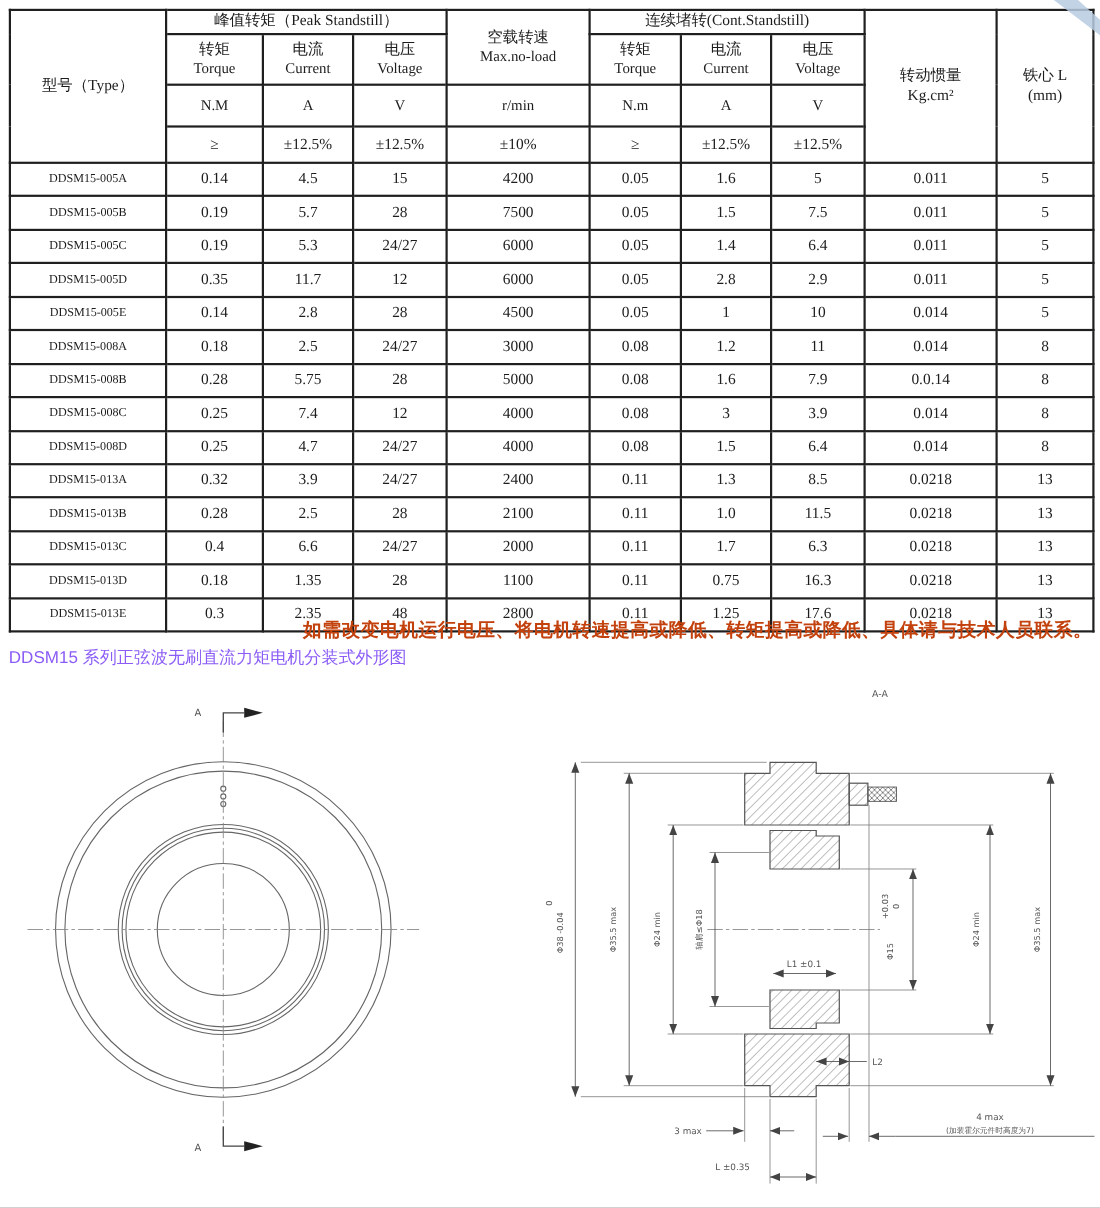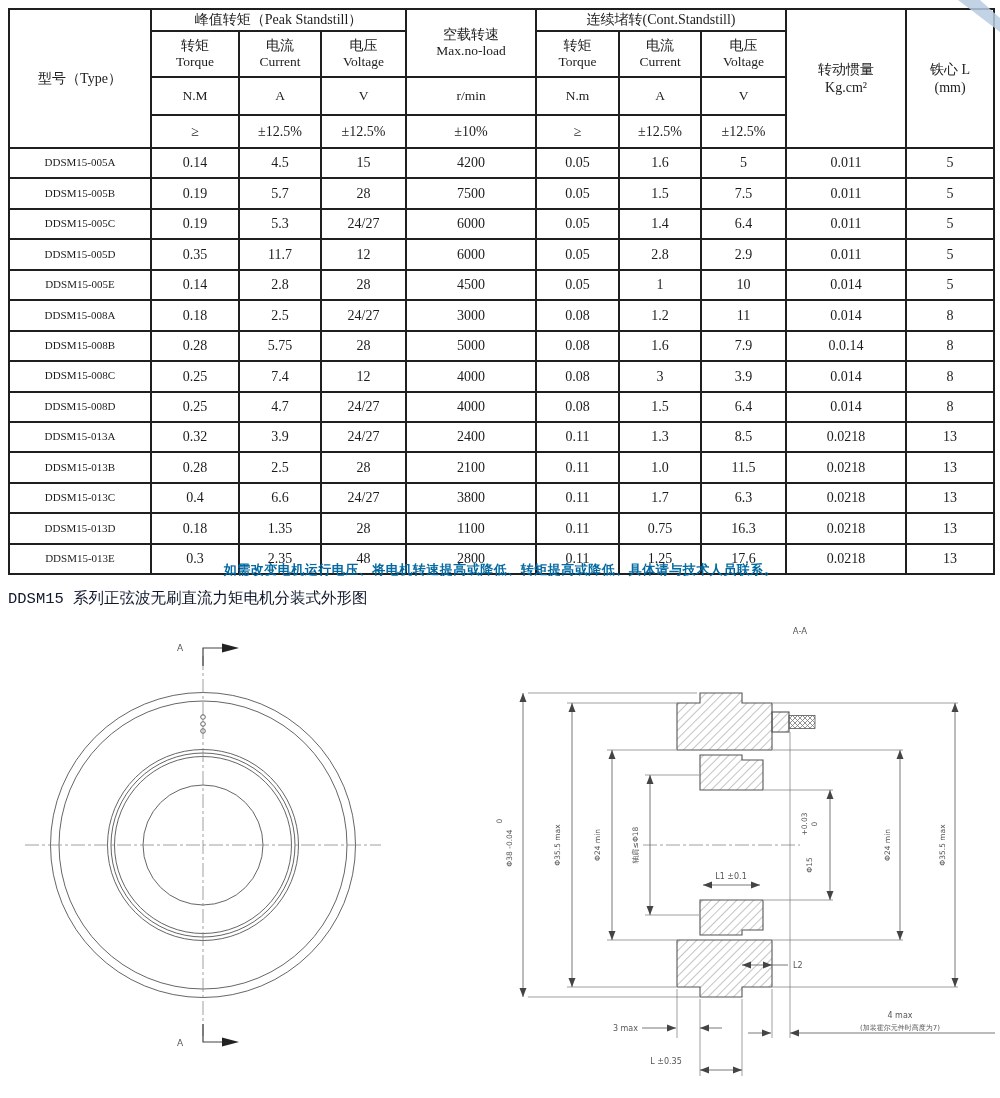--- a/index.html
+++ b/index.html
@@ -8,25 +8,25 @@
   table.spec{position:absolute;left:8px;top:8px;width:985px;border-collapse:collapse;table-layout:fixed;}
   table.spec th,table.spec td{border:2px solid #1f1f1f;text-align:center;vertical-align:middle;
         font-weight:normal;padding:0;line-height:1.25;font-size:14px;overflow:hidden;}
   table.spec .ln{display:block;}
   table.spec .en{font-size:13.5px;}
   thead tr.r1{height:22px;} thead tr.r2{height:46px;} thead tr.r3{height:38px;} thead tr.r4{height:33px;}
   tbody tr{height:30.45px;}
   tbody td{font-size:14px;}
   tbody td.model{font-size:11px;}
   .geq{font-size:15px;}
-  .notice{position:absolute;left:8px;top:561px;width:985px;text-align:center;
-        font-size:13px;font-weight:bold;color:#0369a1;letter-spacing:0.5px;
+  .notice{position:absolute;left:8px;top:561px;width:985px;text-align:right;
+        font-size:17px;font-weight:bold;color:#c2410c;letter-spacing:0.5px;
         font-family:"DejaVu Sans","Liberation Sans",sans-serif;}
-  .dtitle{position:absolute;left:8px;top:588px;width:985px;font-size:15.5px;color:#0f172a;
-        font-family:Liberation Mono, monospace;}
+  .dtitle{position:absolute;left:8px;top:588px;width:985px;font-size:15.5px;color:#8b5cf6;
+        font-family:Liberation Sans, sans-serif;}
   svg.draw{position:absolute;left:0;top:618px;}
   svg.draw text{font-family:"DejaVu Sans","Liberation Sans",sans-serif;fill:#555;}
   .ribbon{position:absolute;left:0;top:0;z-index:3;pointer-events:none;}
 </style>
 </head>
 <body>
 
 <div class="page">
 
   <table class="spec">
@@ -236,21 +236,21 @@
           <td>1.0</td>
           <td>11.5</td>
           <td>0.0218</td>
           <td>13</td>
         </tr>
         <tr>
           <td class="model">DDSM15-013C</td>
           <td>0.4</td>
           <td>6.6</td>
           <td>24/27</td>
-          <td>3800</td>
+          <td>2000</td>
           <td>0.11</td>
           <td>1.7</td>
           <td>6.3</td>
           <td>0.0218</td>
           <td>13</td>
         </tr>
         <tr>
           <td class="model">DDSM15-013D</td>
           <td>0.18</td>
           <td>1.35</td>

